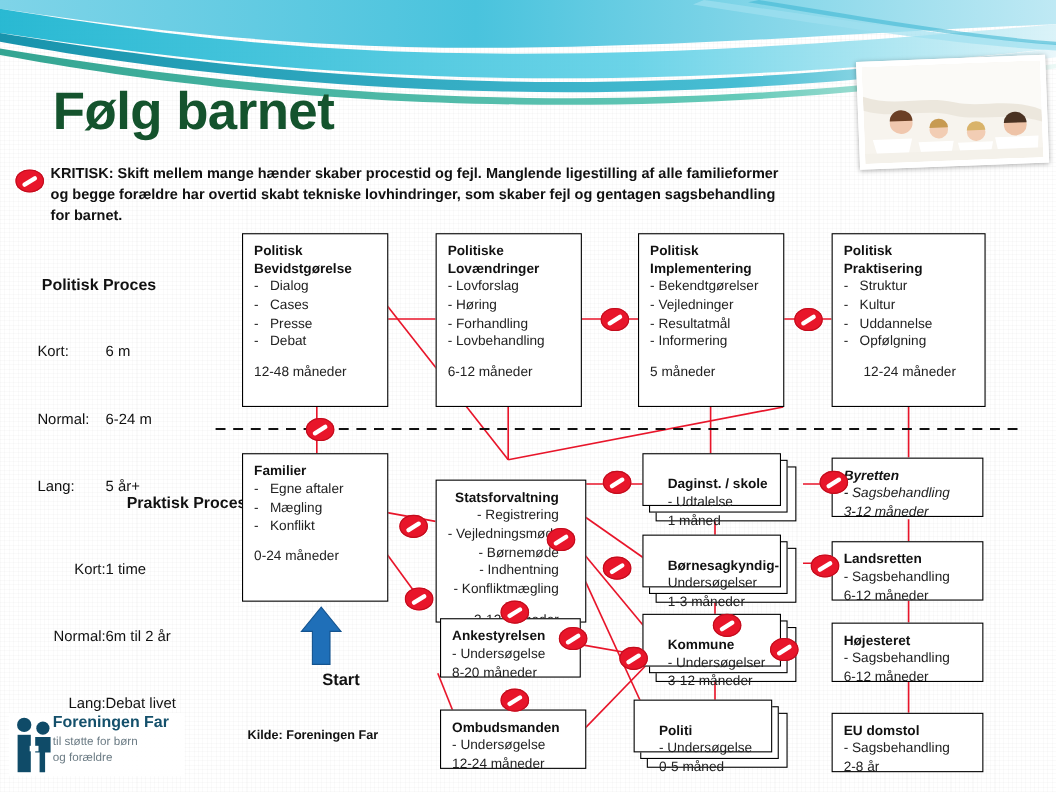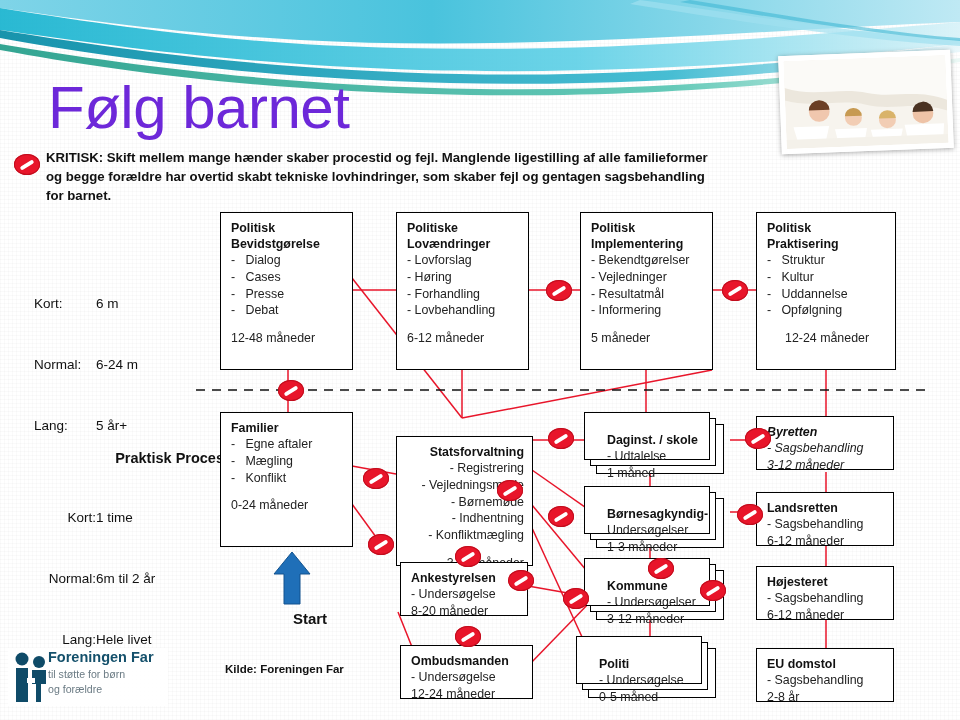--- a/index.html
+++ b/index.html
@@ -20,22 +20,22 @@
     position: absolute; left: 0; top: 0; width: 960px; height: 720px;
     background-image:
       repeating-linear-gradient(0deg, rgba(0,0,0,0.018) 0 1px, transparent 1px 4px),
       repeating-linear-gradient(90deg, rgba(0,0,0,0.018) 0 1px, transparent 1px 4px);
     pointer-events: none;
   }
 
   
   #page-title {
     position: absolute; left: 48px; top: 78px;
-    font-size: 60px; color: #6d28d9; letter-spacing: -0.5px;
-    font-weight: normal; line-height: 1;
+    font-size: 48px; color: #14532d; letter-spacing: -0.5px;
+    font-weight: bold; line-height: 1;
     font-family: "Liberation Sans", sans-serif;
   }
 
   
   #critical-note {
     position: absolute; left: 14px; top: 148px; width: 700px;
   }
   #critical-note .note-text {
     position: absolute; left: 32px; top: 0; width: 665px;
     font-size: 13.2px; font-weight: bold; color: #111; line-height: 1.45;
@@ -64,21 +64,21 @@
   #politisk-proces-block .side-title { padding-left: 4px; }
   #praktisk-proces-block { left: 34px; top: 450px; text-align: right; }
   #praktisk-proces-block .side-title { padding-left: 14px; }
   #praktisk-proces-block .side-row { padding-left: 0; }
 
   
   .node {
     position: absolute;
     background: #ffffff;
     border: 1.6px solid #000;
-    padding: 7px 8px 6px 10px;
+    padding: 7px 24px 6px 10px;
     z-index: 5;
   }
   .node .n-title { font-size: 12.4px; font-weight: bold; color: #111; line-height: 1.3; }
   .node .n-line  { font-size: 12.4px; color: #222; line-height: 1.35; white-space: pre; }
   .node .n-dur   { font-size: 12.4px; color: #222; line-height: 1.35; }
   .node .n-dur.indent { padding-left: 18px; }
   .node .spacer  { height: 11px; }
 
   
   .node.stacked::before,
@@ -226,20 +226,21 @@
 
     <line x1="650" y1="472" x2="650" y2="494"></line>
     <line x1="650" y1="546" x2="650" y2="562"></line>
     <line x1="650" y1="620" x2="650" y2="646"></line>
   </g>
 
   <line x1="196" y1="390" x2="926" y2="390" stroke="#111" stroke-width="1.6" stroke-dasharray="9 7"></line>
 </svg>
 
 <div class="side-block" id="politisk-proces-block">
+  <div class="side-title">Politisk Proces</div>
   <div class="side-row">
     <span class="k">Kort:</span>
     <span class="v">6 m</span>
   </div>
   <div class="side-row">
     <span class="k">Normal:</span>
     <span class="v">6-24 m</span>
   </div>
   <div class="side-row">
     <span class="k">Lang:</span>
@@ -252,21 +253,21 @@
   <div class="side-row">
     <span class="k">Kort:</span>
     <span class="v">1 time</span>
   </div>
   <div class="side-row">
     <span class="k">Normal:</span>
     <span class="v">6m til 2 år</span>
   </div>
   <div class="side-row">
     <span class="k">Lang:</span>
-    <span class="v">Hele livet</span>
+    <span class="v">Debat livet</span>
   </div>
 </div>
 
 <div class="node" style="left:220px; top:212px; width:133px; height:158px;">
     <div class="n-title">Politisk</div>
     <div class="n-title">Bevidstgørelse</div>
     <div class="n-line">-   Dialog</div>
     <div class="n-line">-   Cases</div>
     <div class="n-line">-   Presse</div>
     <div class="n-line">-   Debat</div>

